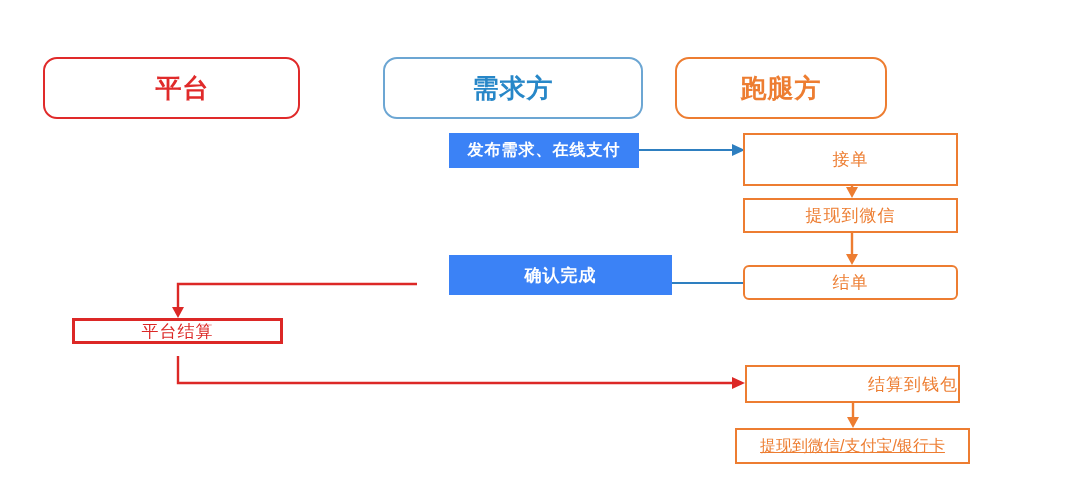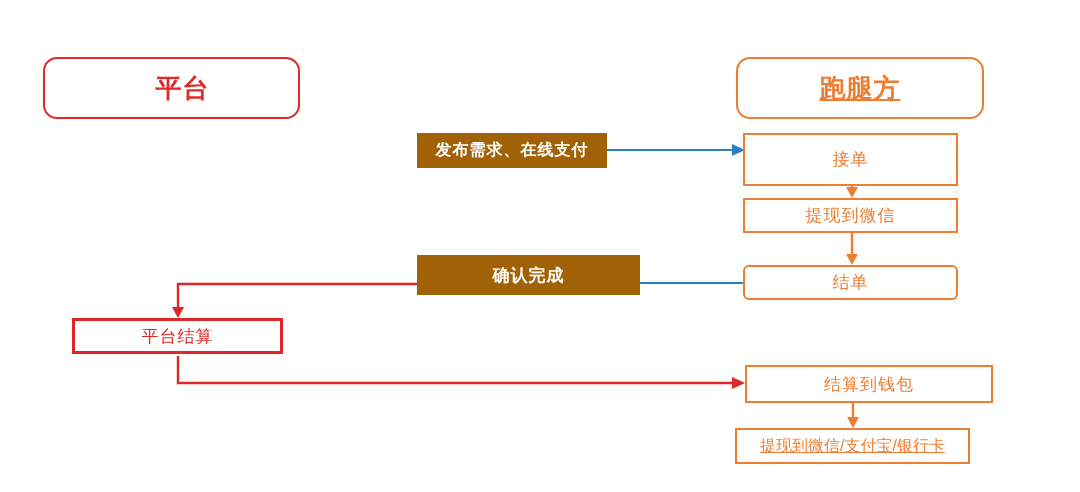--- a/index.html
+++ b/index.html
@@ -23,39 +23,39 @@
     letter-spacing:1px;
   }
   
   .lane-header{
     border-radius:14px;
     font-size:26px;font-weight:bold;
     height:62px;top:57px;
   }
   .lane-platform{left:43px;width:257px;border:2.5px solid #e02a2a;color:#e02a2a;padding-left:22px;}
   .lane-demand{left:383px;width:260px;border:2.5px solid #6ca6d3;color:#2787c8;}
-  .lane-runner{left:736px;width:248px;border:2.5px solid #ed7d31;color:#ed7d31;text-decoration:underline;}
+  .lane-runner{left:675px;width:212px;border:2.5px solid #ed7d31;color:#ed7d31;}
   
   .node{font-size:17px;}
   .node-filled-blue{
-    background:#a16207;color:#ffffff;font-weight:bold;border:none;
+    background:#3b82f6;color:#ffffff;font-weight:bold;border:none;margin-left:32px;
   }
   .node-outlined-orange{
     border:2.5px solid #ed7d31;color:#ed7d31;font-weight:500;
   }
   .node-outlined-red{
     border:3px solid #dc2826;color:#dc2826;font-weight:500;
   }
   .n-publish {left:417px;top:133px;width:190px;height:35px;font-size:16px;}
   .n-accept  {left:743px;top:133px;width:215px;height:53px;align-items:center;}
   .n-provide {left:743px;top:198px;width:215px;height:35px;}
   .n-close   {left:743px;top:265px;width:215px;height:35px;border-radius:6px;}
   .n-confirm {left:417px;top:255px;width:223px;height:40px;}
-  .n-settle  {left:72px; top:318px;width:211px;height:36px;}
-  .n-wallet  {left:745px;top:365px;width:248px;height:38px;}
+  .n-settle  {left:72px; top:318px;width:211px;height:26px;}
+  .n-wallet  {left:745px;top:365px;width:215px;height:38px;justify-content:flex-end;}
   .n-withdraw{left:735px;top:428px;width:235px;height:36px;font-size:16px;letter-spacing:0;text-decoration:underline;}
 </style>
 </head>
 <body>
 
 <div class="canvas">
 
   <svg class="connectors" width="1080" height="492" viewBox="0 0 1080 492" xmlns="http://www.w3.org/2000/svg">
 
     <g>
@@ -90,20 +90,23 @@
 
     <g>
       <line x1="853" y1="403" x2="853" y2="420" stroke="#ed7d31" stroke-width="2.4"></line>
       <polygon points="853,428 847,417 859,417" fill="#ed7d31"></polygon>
     </g>
   </svg>
 
   <div class="box lane-header lane-platform">
     <span>平台</span>
   </div>
+  <div class="box lane-header lane-demand">
+    <span>需求方</span>
+  </div>
   <div class="box lane-header lane-runner">
     <span>跑腿方</span>
   </div>
 
   <div class="box node node-filled-blue n-publish">
     <span>发布需求、在线支付</span>
   </div>
   <div class="box node node-outlined-orange n-accept">
     <span>接单</span>
   </div>

